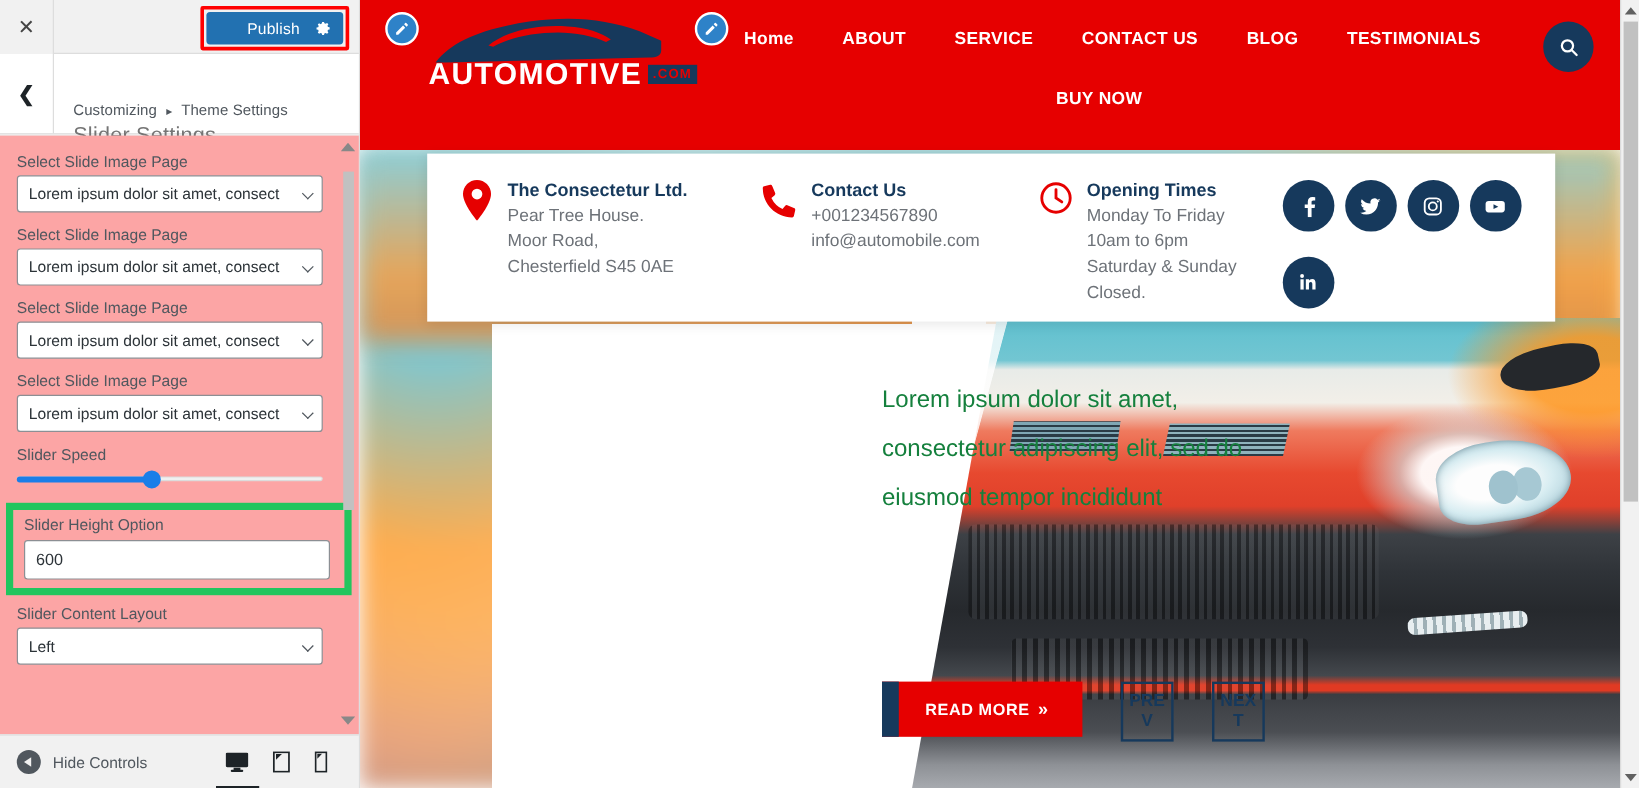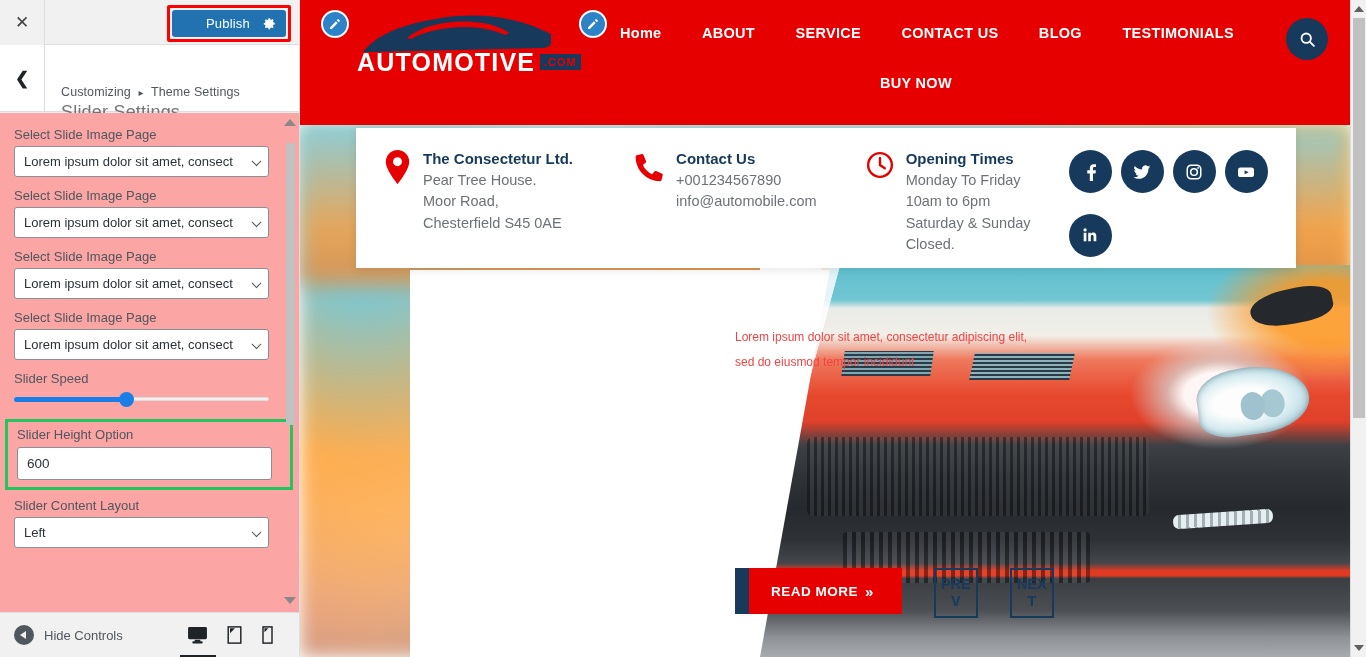--- a/index.html
+++ b/index.html
@@ -78,21 +78,21 @@
     width: 255px; height: 33px; background: #fff; border: 1px solid #8c8f94;
     border-radius: 3px; padding: 0 9px; font-size: 13.5px; color: #2c3338;
     font-family: "Liberation Sans", sans-serif;
   }
   .range-row { width: 255px; height: 18px; display:flex; align-items:center; position:relative; }
   .range-track { position:absolute; left:0; right:0; height:4px; border-radius:2px; background:#f0f0f0; border:1px solid #dcdcdc;}
   .range-fill { position:absolute; left:0; height:5px; border-radius:3px; background:#1a7ee8; }
   .range-thumb { position:absolute; width:15px; height:15px; border-radius:50%; background:#1a7ee8; }
 
   .highlight-box {
-    border: 3px solid #22c55e; padding: 5px 10px 7px 9px; margin: 4px -8px 8px -9px;
+    border: 6px solid #22c55e; padding: 5px 10px 7px 9px; margin: 4px -8px 8px -9px;
   }
   .highlight-box .ctrl-label { margin-bottom: 5px; }
 
   .cz-footer {
     position: absolute; bottom: 0; left: 0; right: 0; height: 45px; background: #f1f1f1;
     border-top: 1px solid #ddd; display: flex; align-items: center; padding: 0 14px; text-align: right;
   }
   .hide-ctrl { display: flex; align-items: center; cursor: pointer; }
   .hide-ctrl .circ {
     width: 20px; height: 20px; border-radius: 50%; background: #50575e;
@@ -256,21 +256,21 @@
   .info-text { font-size:14.5px; color:#6d7278; line-height:1.48; }
   .socials { display:flex; flex-wrap:wrap; gap:9px; width:215px; margin-left:18px; }
   .soc {
     width:43px;height:43px;border-radius:50%; background:#16395c;
     display:flex;align-items:center;justify-content:center; cursor:pointer;
   }
 
   
   .hero-text { position:absolute; left:435px; top:295px; width:320px; z-index:5; }
   .hero-h1 { font-size:31px; line-height:1.17; font-weight:bold; color:#1d3a5c; letter-spacing:-.2px;}
-  .hero-p { margin-top:30px; font-size:12px; line-height:2.05; color:#ef4444; width:310px;}
+  .hero-p { margin-top:18px; font-size:20px; line-height:2.05; color:#15803d; width:310px;}
   .hero-btns { position:absolute; left:435px; top:568px; display:flex; align-items:flex-start; gap:32px; z-index:5;}
   .readmore {
     display:flex; align-items:center; height:46px; background:#e60000; color:#fff;
     font-size:13.5px; font-weight:bold; letter-spacing:.5px; padding:0 28px 0 22px; cursor:pointer;
     border-left: 14px solid #16395c;
   }
   .navbtn {
     width:44px; min-height:50px; border:2px solid #16395c; color:#16395c;
     font-size:14.5px; font-weight:bold; display:flex; align-items:center; justify-content:center;
     text-align:center; line-height:1.18; cursor:pointer; padding:4px 2px; word-break: break-all;

